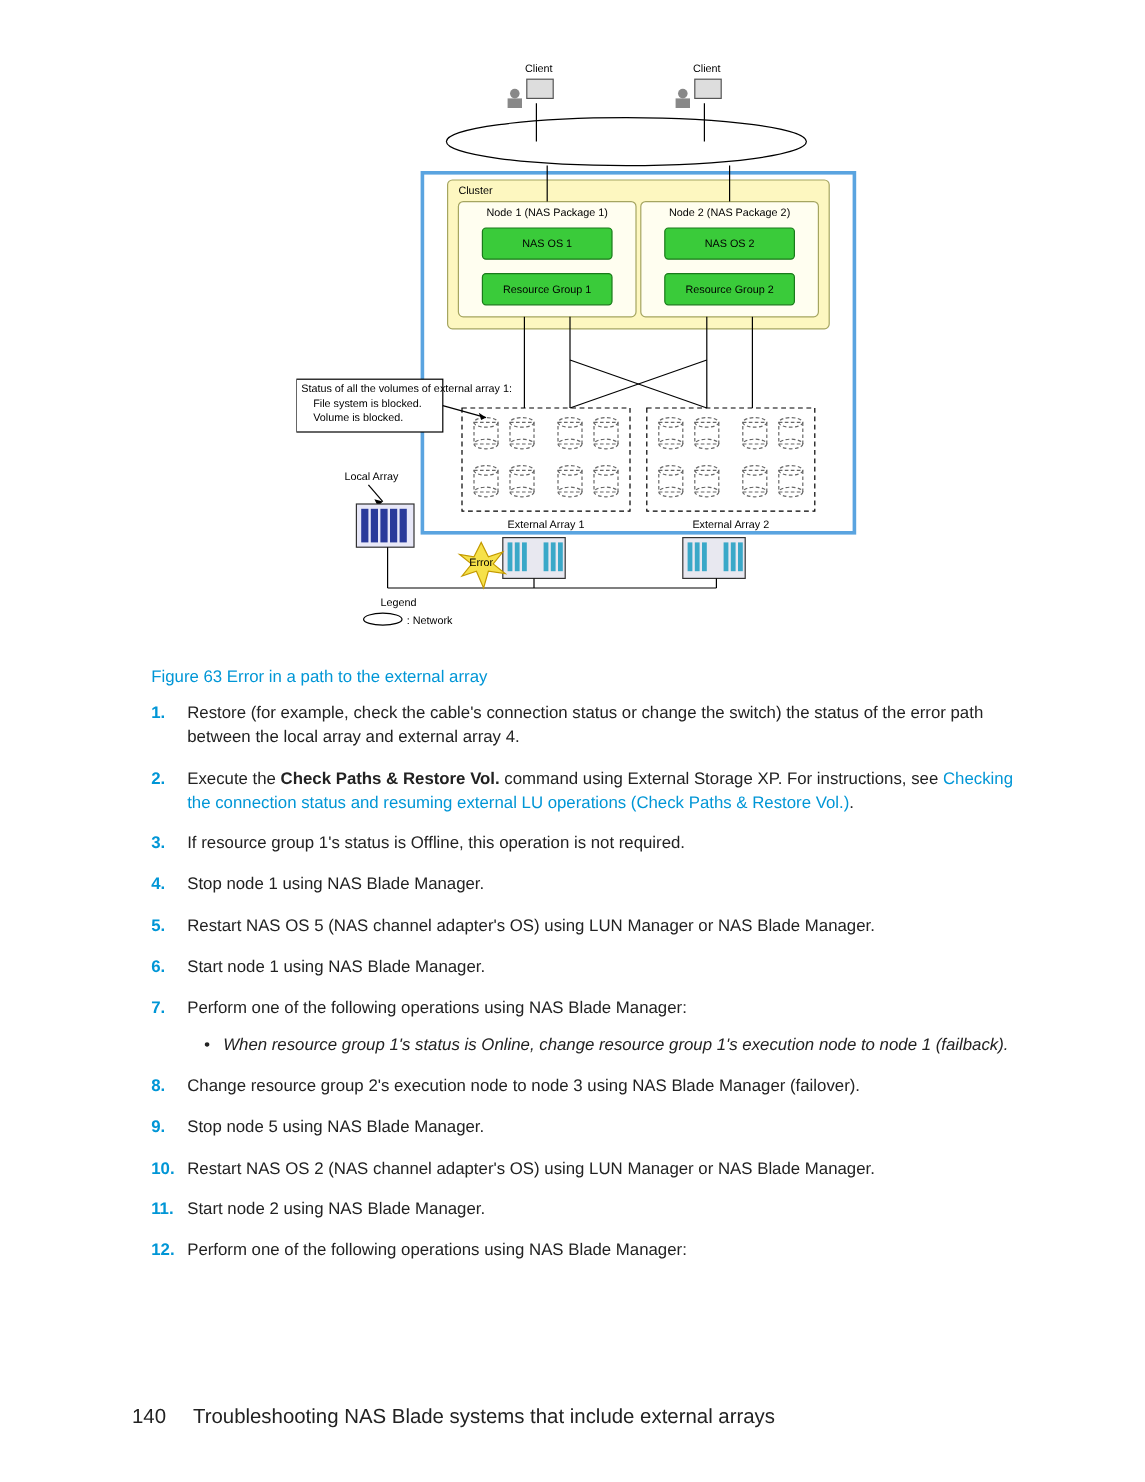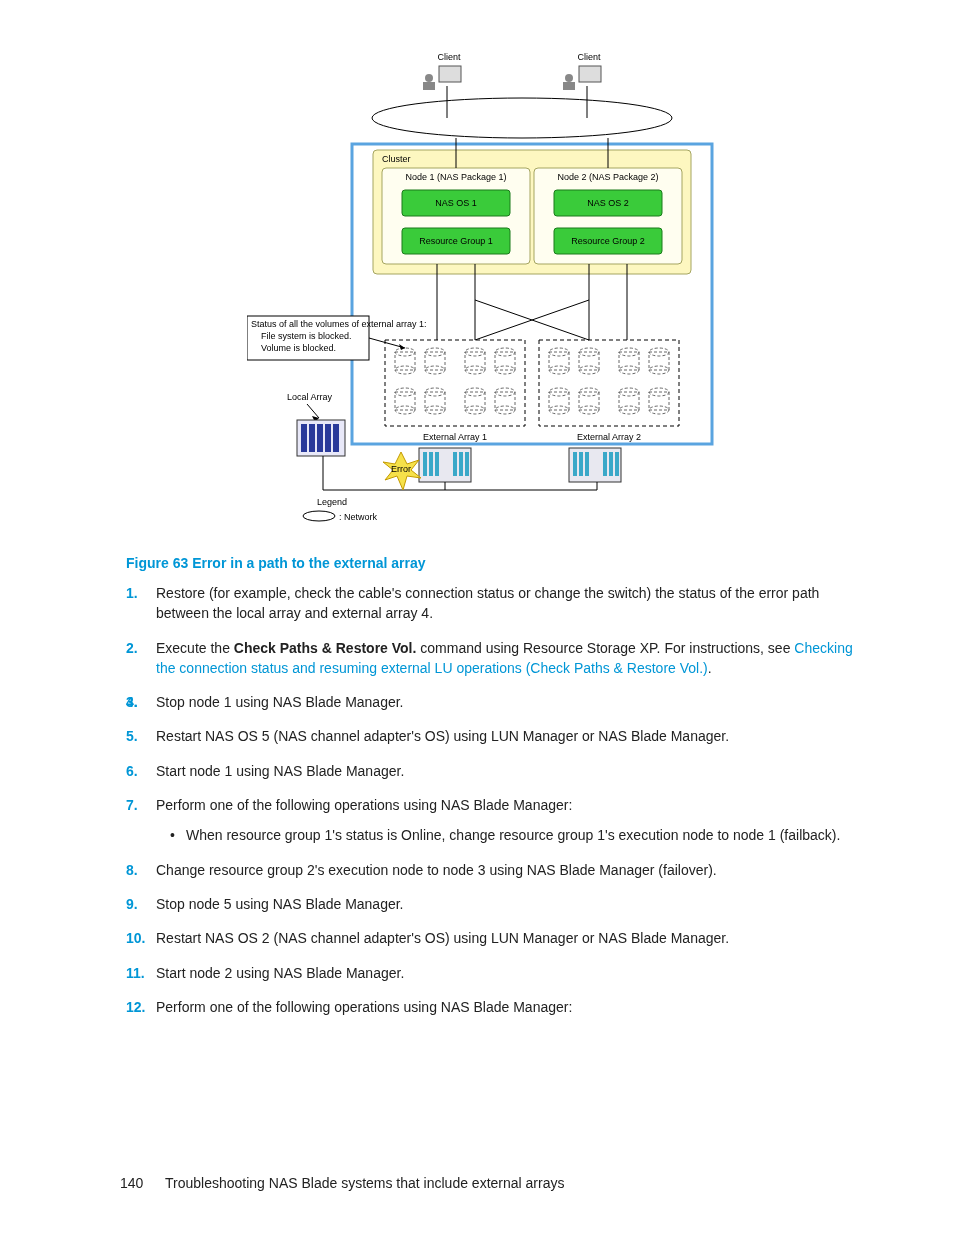--- a/index.html
+++ b/index.html
@@ -13,21 +13,21 @@
     position: relative;
     padding: 50px 90px 40px 110px;
   }
   .diagram-wrap {
     width: 480px;
     margin: 0 auto 22px auto;
     text-decoration: underline;
   }
   .figure-title {
     color: #0096d6;
-    font-weight: bold;
+    font-weight: normal;
     font-size: 14px;
     margin: 18px 0 12px 16px;
   }
   ol.steps {
     list-style: none;
     counter-reset: st;
     margin-left: 16px;
   }
   ol.steps > li {
     counter-increment: st;
@@ -46,39 +46,40 @@
   }
   ol.steps > li .substeps {
     list-style: none;
     margin-top: 10px;
   }
   ol.steps > li .substeps li {
     position: relative;
     padding-left: 30px;
     margin-bottom: 10px;
     line-height: 1.45;
+    font-style: italic;
   }
   ol.steps > li .substeps li::before {
     content: "•";
     position: absolute;
     left: 14px;
     top: 0;
     color: #222;
   }
   .link {
     color: #0096d6;
   }
   .sub-note {
     margin-top: 8px;
   }
   .footer {
     position: absolute;
     bottom: 44px;
-    left: 120px;
-    font-size: 14px;
+    left: 110px;
+    font-size: 17px;
   }
   .footer .pg { margin-right: 18px; }
   
   .dl { font-size: 9px; font-family: Arial, Helvetica, sans-serif; }
 </style>
 </head>
 <body>
 
 <div class="diagram-wrap">
 <svg viewBox="0 0 480 480" width="480" height="480">
@@ -232,23 +233,24 @@
   <ellipse cx="72" cy="466" rx="16" ry="5" fill="none" stroke="#000"></ellipse>
   <text x="92" y="470" class="dl">: Network</text>
 </svg>
 </div>
 
 <div class="figure-title">Figure 63 Error in a path to the external array</div>
 
 <ol class="steps">
   <li><span>Restore (for example, check the cable's connection status or change the switch) the status of the error path between the local array and external array 4.</span></li>
   <li>
-    <span>Execute the </span><strong>Check Paths &amp; Restore Vol.</strong><span> command using Resource Storage XP. For instructions, see </span><span class="link">Checking the connection status and resuming external LU operations (Check Paths &amp; Restore Vol.)</span><span>.</span>
-  </li>
-  <li>
+    <span>Execute the </span><strong>Check Paths &amp; Restore Vol.</strong><span> command using External Storage XP. For instructions, see </span><span class="link">Checking the connection status and resuming external LU operations (Check Paths &amp; Restore Vol.)</span><span>.</span>
+  </li>
+  <li>
+    <div class="sub-note">If resource group 1's status is Offline, this operation is not required.</div>
   </li>
   <li><span>Stop node 1 using NAS Blade Manager.</span></li>
   <li><span>Restart NAS OS 5 (NAS channel adapter's OS) using LUN Manager or NAS Blade Manager.</span></li>
   <li><span>Start node 1 using NAS Blade Manager.</span></li>
   <li>
     <span>Perform one of the following operations using NAS Blade Manager:</span>
     <ul class="substeps">
       <li>When resource group 1's status is Online, change resource group 1's execution node to node 1 (failback).</li>
     </ul>
   </li>

